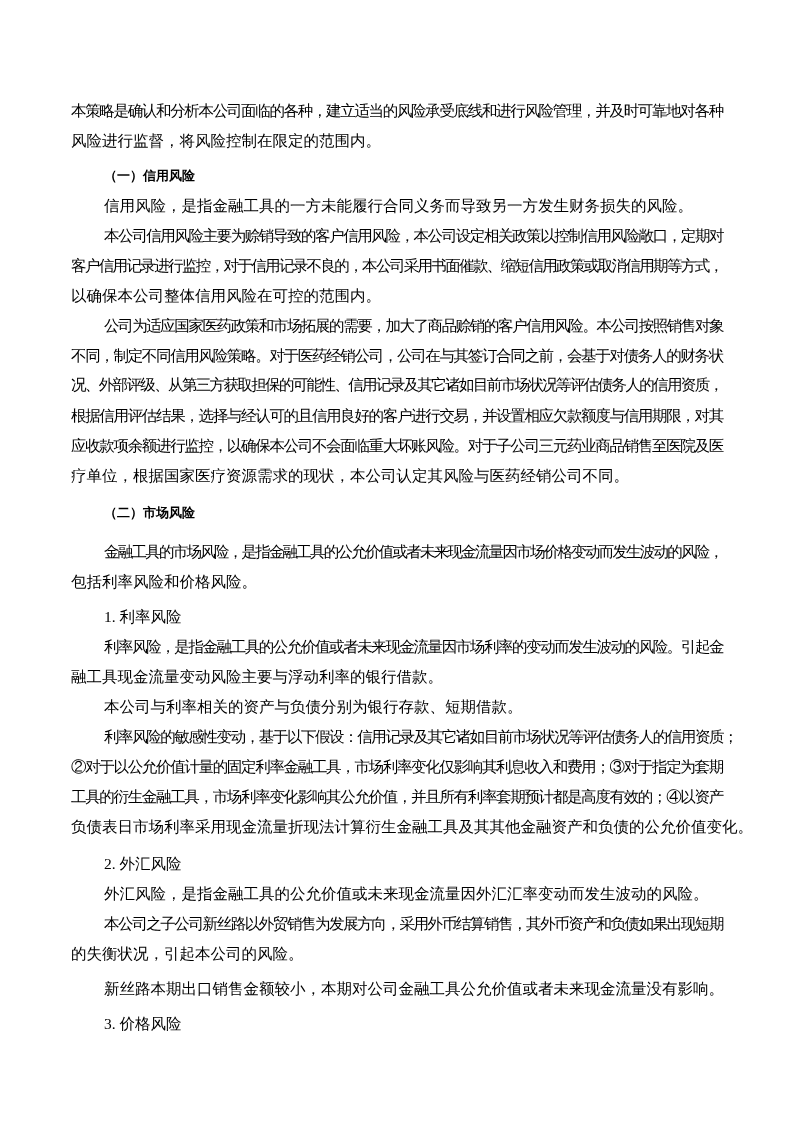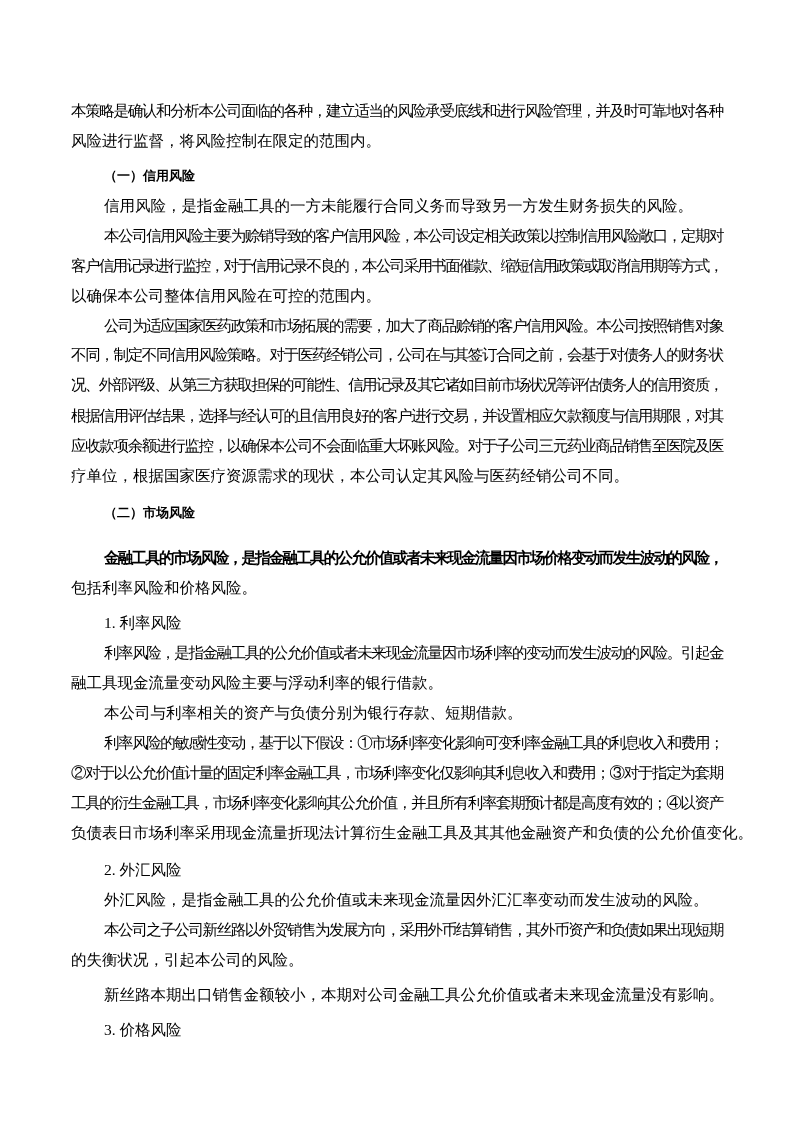--- a/index.html
+++ b/index.html
@@ -20,50 +20,50 @@
     height:30px;line-height:30px;
     white-space:nowrap;
   }
   .ind{text-indent:33px;}
   .hd{
     font-family:"Liberation Sans","DejaVu Sans",sans-serif;
     font-weight:bold;
     font-size:13px;
     text-indent:33px;
   }
-  .g3{margin-top:15px;font-weight:bold;}
+  .g3{margin-top:9px;}
   .g5{margin-top:5px;}
   .g7{margin-top:7px;}
 </style>
 </head>
 <body>
 
 <div class="page">
   <div class="doc">
     <div class="ln j" style="letter-spacing: -1.33px;">本策略是确认和分析本公司面临的各种，建立适当的风险承受底线和进行风险管理，并及时可靠地对各种</div>
     <div class="ln">风险进行监督，将风险控制在限定的范围内。</div>
     <div class="ln hd g5">（一）信用风险</div>
     <div class="ln ind">信用风险，是指金融工具的一方未能履行合同义务而导致另一方发生财务损失的风险。</div>
     <div class="ln ind j" style="letter-spacing: -1.43px;">本公司信用风险主要为赊销导致的客户信用风险，本公司设定相关政策以控制信用风险敞口，定期对</div>
     <div class="ln j" style="letter-spacing: -1.64px;">客户信用记录进行监控，对于信用记录不良的，本公司采用书面催款、缩短信用政策或取消信用期等方式，</div>
     <div class="ln">以确保本公司整体信用风险在可控的范围内。</div>
     <div class="ln ind j" style="letter-spacing: -1.43px;">公司为适应国家医药政策和市场拓展的需要，加大了商品赊销的客户信用风险。本公司按照销售对象</div>
-    <div class="ln j" style="letter-spacing: -1.33px; font-family: Liberation Mono, monospace;">不同，制定不同信用风险策略。对于医药经销公司，公司在与其签订合同之前，会基于对债务人的财务状</div>
+    <div class="ln j" style="letter-spacing: -1.33px;">不同，制定不同信用风险策略。对于医药经销公司，公司在与其签订合同之前，会基于对债务人的财务状</div>
     <div class="ln j" style="letter-spacing: -1.64px; font-family: Liberation Mono, monospace;">况、外部评级、从第三方获取担保的可能性、信用记录及其它诸如目前市场状况等评估债务人的信用资质，</div>
     <div class="ln j" style="letter-spacing: -1.33px;">根据信用评估结果，选择与经认可的且信用良好的客户进行交易，并设置相应欠款额度与信用期限，对其</div>
     <div class="ln j" style="letter-spacing: -1.33px;">应收款项余额进行监控，以确保本公司不会面临重大坏账风险。对于子公司三元药业商品销售至医院及医</div>
     <div class="ln">疗单位，根据国家医疗资源需求的现状，本公司认定其风险与医药经销公司不同。</div>
     <div class="ln hd g7">（二）市场风险</div>
     <div class="ln ind j g3" style="letter-spacing: -1.76px;">金融工具的市场风险，是指金融工具的公允价值或者未来现金流量因市场价格变动而发生波动的风险，</div>
     <div class="ln">包括利率风险和价格风险。</div>
     <div class="ln ind g5">1. 利率风险</div>
     <div class="ln ind j" style="letter-spacing: -1.43px;">利率风险，是指金融工具的公允价值或者未来现金流量因市场利率的变动而发生波动的风险。引起金</div>
     <div class="ln">融工具现金流量变动风险主要与浮动利率的银行借款。</div>
     <div class="ln ind">本公司与利率相关的资产与负债分别为银行存款、短期借款。</div>
-    <div class="ln ind j" style="letter-spacing: -1.43px;">利率风险的敏感性变动，基于以下假设：①市场利率变化影响可变利率金融工具的利息收入和费用；</div>
+    <div class="ln ind j" style="letter-spacing: -1.43px;">利率风险的敏感性变动，基于以下假设：信用记录及其它诸如目前市场状况等评估债务人的信用资质；</div>
     <div class="ln j" style="letter-spacing: -1.33px;">②对于以公允价值计量的固定利率金融工具，市场利率变化仅影响其利息收入和费用；③对于指定为套期</div>
     <div class="ln j" style="letter-spacing: -1.33px;">工具的衍生金融工具，市场利率变化影响其公允价值，并且所有利率套期预计都是高度有效的；④以资产</div>
     <div class="ln">负债表日市场利率采用现金流量折现法计算衍生金融工具及其其他金融资产和负债的公允价值变化。</div>
     <div class="ln ind g7">2. 外汇风险</div>
     <div class="ln ind">外汇风险，是指金融工具的公允价值或未来现金流量因外汇汇率变动而发生波动的风险。</div>
     <div class="ln ind j" style="letter-spacing: -1.43px;">本公司之子公司新丝路以外贸销售为发展方向，采用外币结算销售，其外币资产和负债如果出现短期</div>
     <div class="ln">的失衡状况，引起本公司的风险。</div>
     <div class="ln ind g5">新丝路本期出口销售金额较小，本期对公司金融工具公允价值或者未来现金流量没有影响。</div>
     <div class="ln ind g5">3. 价格风险</div>
   </div>

